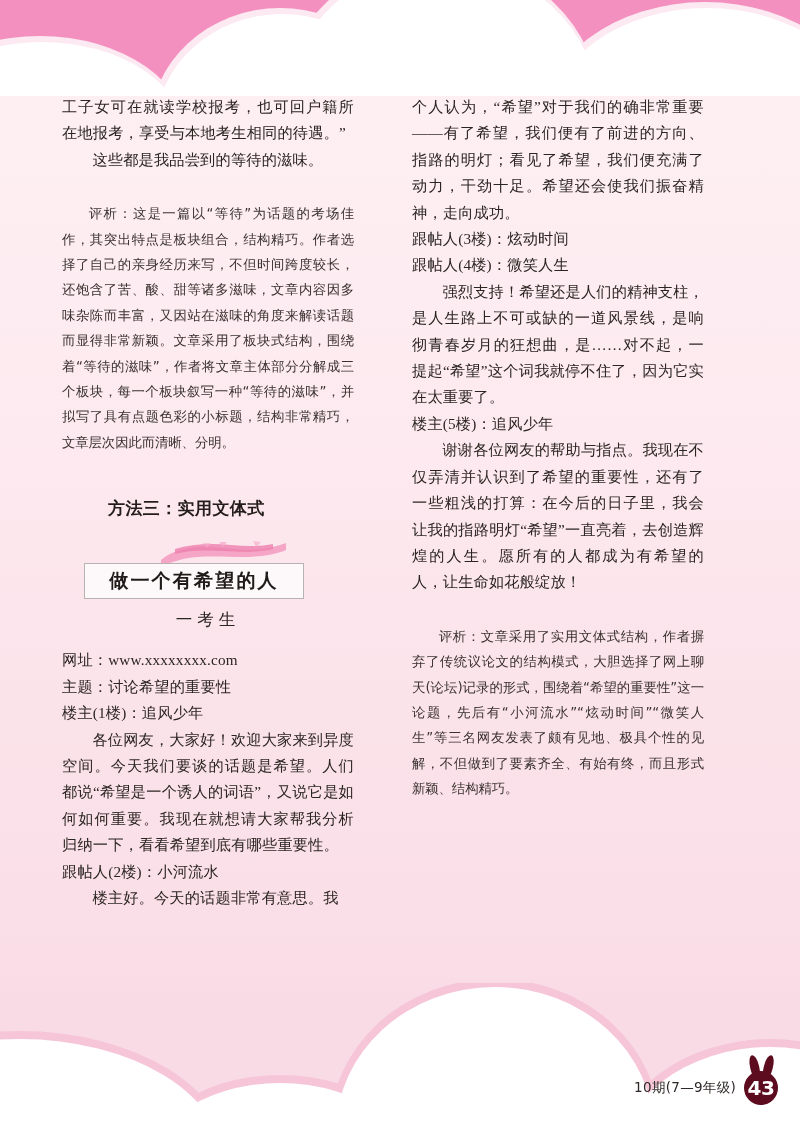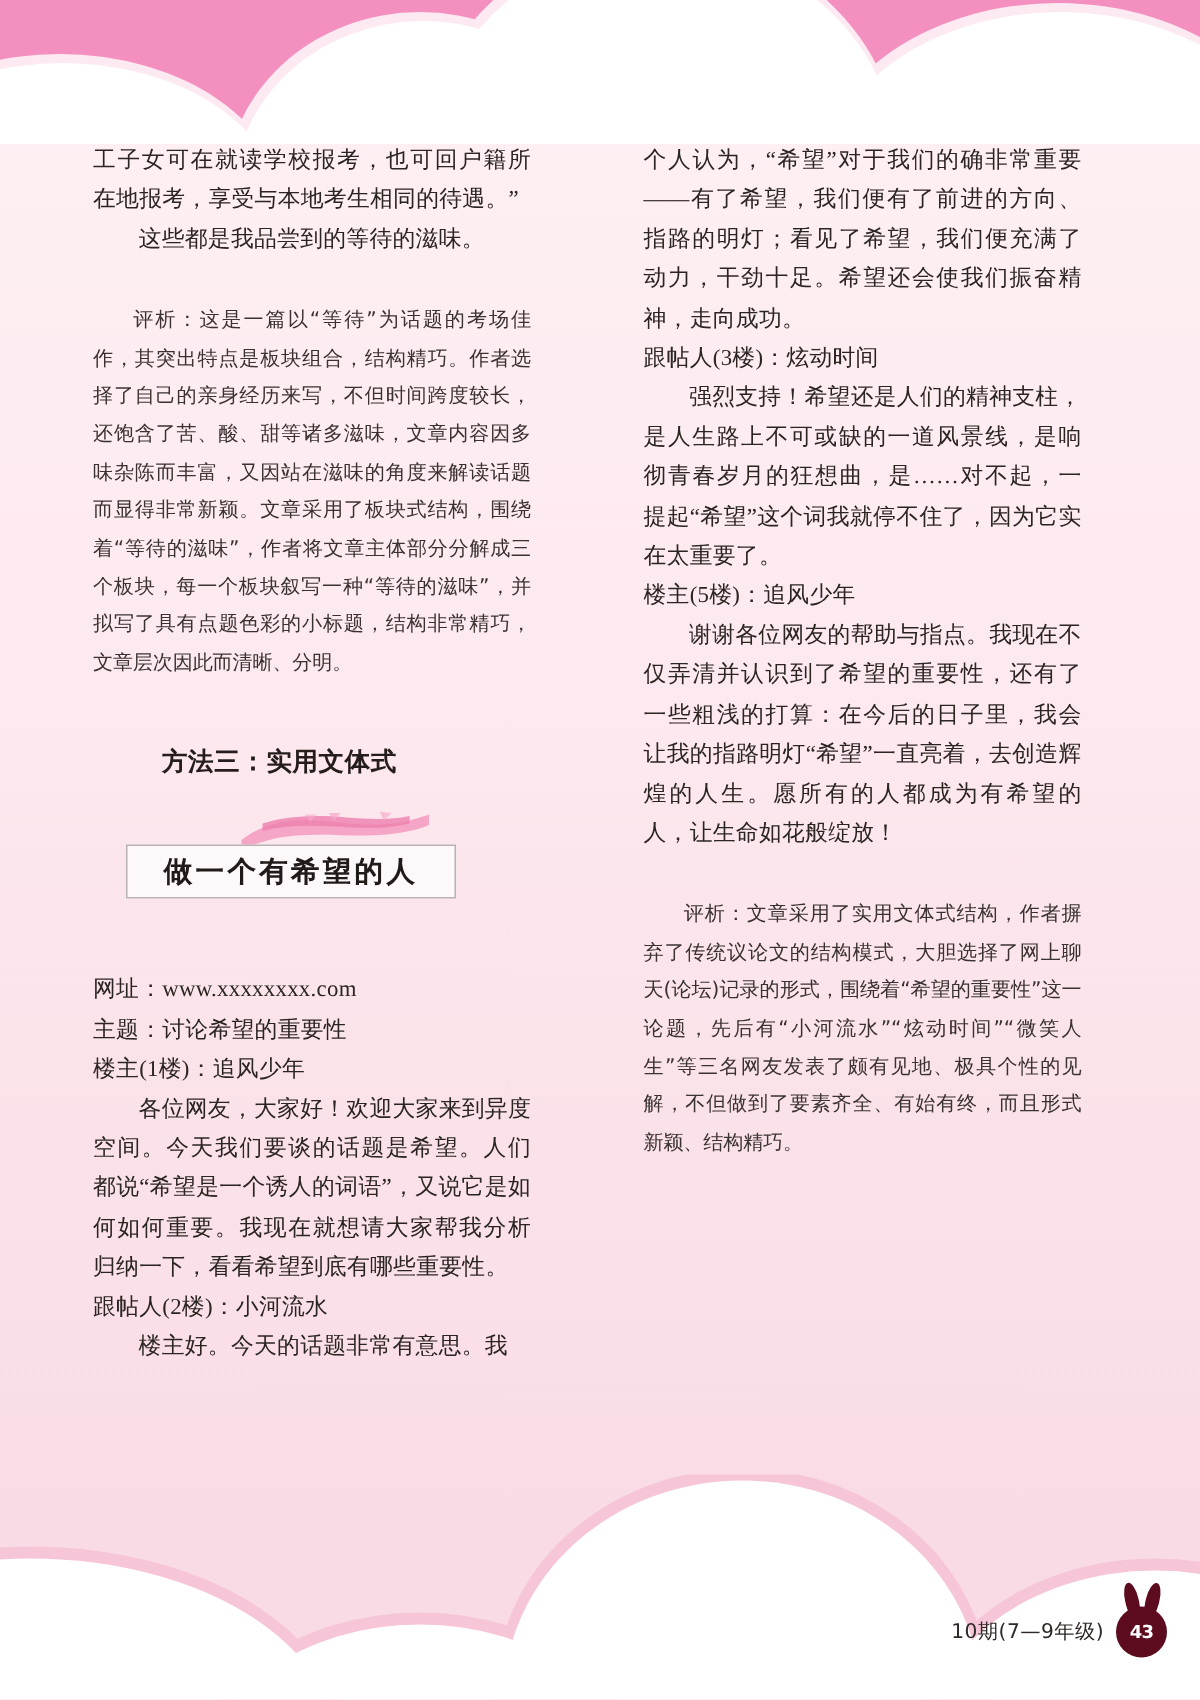--- a/index.html
+++ b/index.html
@@ -74,21 +74,21 @@
     width: 800px;
     height: 1133px;
     border-radius: 11px;
   }
   .col {
     position: absolute;
     top: 92px;
     width: 292px;
   }
   .col-left  { left: 62px;  }
-  .col-right { left: 412px; margin-left: 17px; }
+  .col-right { left: 412px; }
 
   
   p.body-text {
     margin: 0 0 0 0;
     font-family: "Liberation Serif", "DejaVu Serif", serif;
     font-size: 15.2px;
     line-height: 26.4px;
     color: #2b2522;
     text-indent: 2em;
     text-align: justify;
@@ -217,21 +217,21 @@
     width: 34px;
     height: 34px;
     border-radius: 50%;
     background: #5c0c1e;
     display: flex;
     align-items: center;
     justify-content: center;
   }
   .badge-circle span {
     font-family: "DejaVu Sans", "Liberation Sans", sans-serif;
-    font-size: 12px;
+    font-size: 20px;
     font-weight: bold;
     color: #ffffff;
     letter-spacing: -0.5px;
   }
 </style>
 </head>
 <body>
 
 <div id="page">
 
@@ -280,35 +280,37 @@
         <svg class="brush" viewBox="0 0 130 26">
           <path d="M4,19 C16,9 34,5 52,6 C70,7 92,11 112,7 C120,5 126,3 129,2 L129,9 C120,13 104,16 86,16 C66,16 44,14 26,18 C18,20 10,23 4,25 Z" fill="#f39ac0" opacity="0.85"></path>
           <path d="M18,8 C34,3 54,2 74,4 C88,5 102,6 116,3 L116,8 C100,12 84,11 66,10 C48,9 32,9 18,13 Z" fill="#ee7fae" opacity="0.8"></path>
           <path d="M62,1 L70,1 L66,6 Z" fill="#f6aecd" opacity="0.8"></path>
           <path d="M96,0 L104,1 L99,6 Z" fill="#f6aecd" opacity="0.7"></path>
           <path d="M46,2 L54,2 L50,7 Z" fill="#f6aecd" opacity="0.6"></path>
         </svg>
         <div class="title-box">
           <span>做一个有希望的人</span>
         </div>
+        <div class="byline">一考生</div>
       </div>
 
       <p class="forum-line">网址：www.xxxxxxxx.com</p>
       <p class="forum-line">主题：讨论希望的重要性</p>
       <p class="forum-line">楼主(1楼)：追风少年</p>
       <p class="body-text">各位网友，大家好！欢迎大家来到异度空间。今天我们要谈的话题是希望。人们都说“希望是一个诱人的词语”，又说它是如何如何重要。我现在就想请大家帮我分析归纳一下，看看希望到底有哪些重要性。</p>
       <p class="forum-line">跟帖人(2楼)：小河流水</p>
       <p class="body-text">楼主好。今天的话题非常有意思。我</p>
 
     </div>
 
     <div class="col col-right">
 
       <p class="body-text noindent">个人认为，“希望”对于我们的确非常重要——有了希望，我们便有了前进的方向、指路的明灯；看见了希望，我们便充满了动力，干劲十足。希望还会使我们振奋精神，走向成功。</p>
       <p class="forum-line">跟帖人(3楼)：炫动时间</p>
+      <p class="forum-line">跟帖人(4楼)：微笑人生</p>
       <p class="body-text">强烈支持！希望还是人们的精神支柱，是人生路上不可或缺的一道风景线，是响彻青春岁月的狂想曲，是……对不起，一提起“希望”这个词我就停不住了，因为它实在太重要了。</p>
       <p class="forum-line">楼主(5楼)：追风少年</p>
       <p class="body-text">谢谢各位网友的帮助与指点。我现在不仅弄清并认识到了希望的重要性，还有了一些粗浅的打算：在今后的日子里，我会让我的指路明灯“希望”一直亮着，去创造辉煌的人生。愿所有的人都成为有希望的人，让生命如花般绽放！</p>
 
       <div class="gap-md"></div>
 
       <p class="commentary">评析：文章采用了实用文体式结构，作者摒弃了传统议论文的结构模式，大胆选择了网上聊天(论坛)记录的形式，围绕着“希望的重要性”这一论题，先后有“小河流水”“炫动时间”“微笑人生”等三名网友发表了颇有见地、极具个性的见解，不但做到了要素齐全、有始有终，而且形式新颖、结构精巧。</p>
 
     </div>
   </div>

